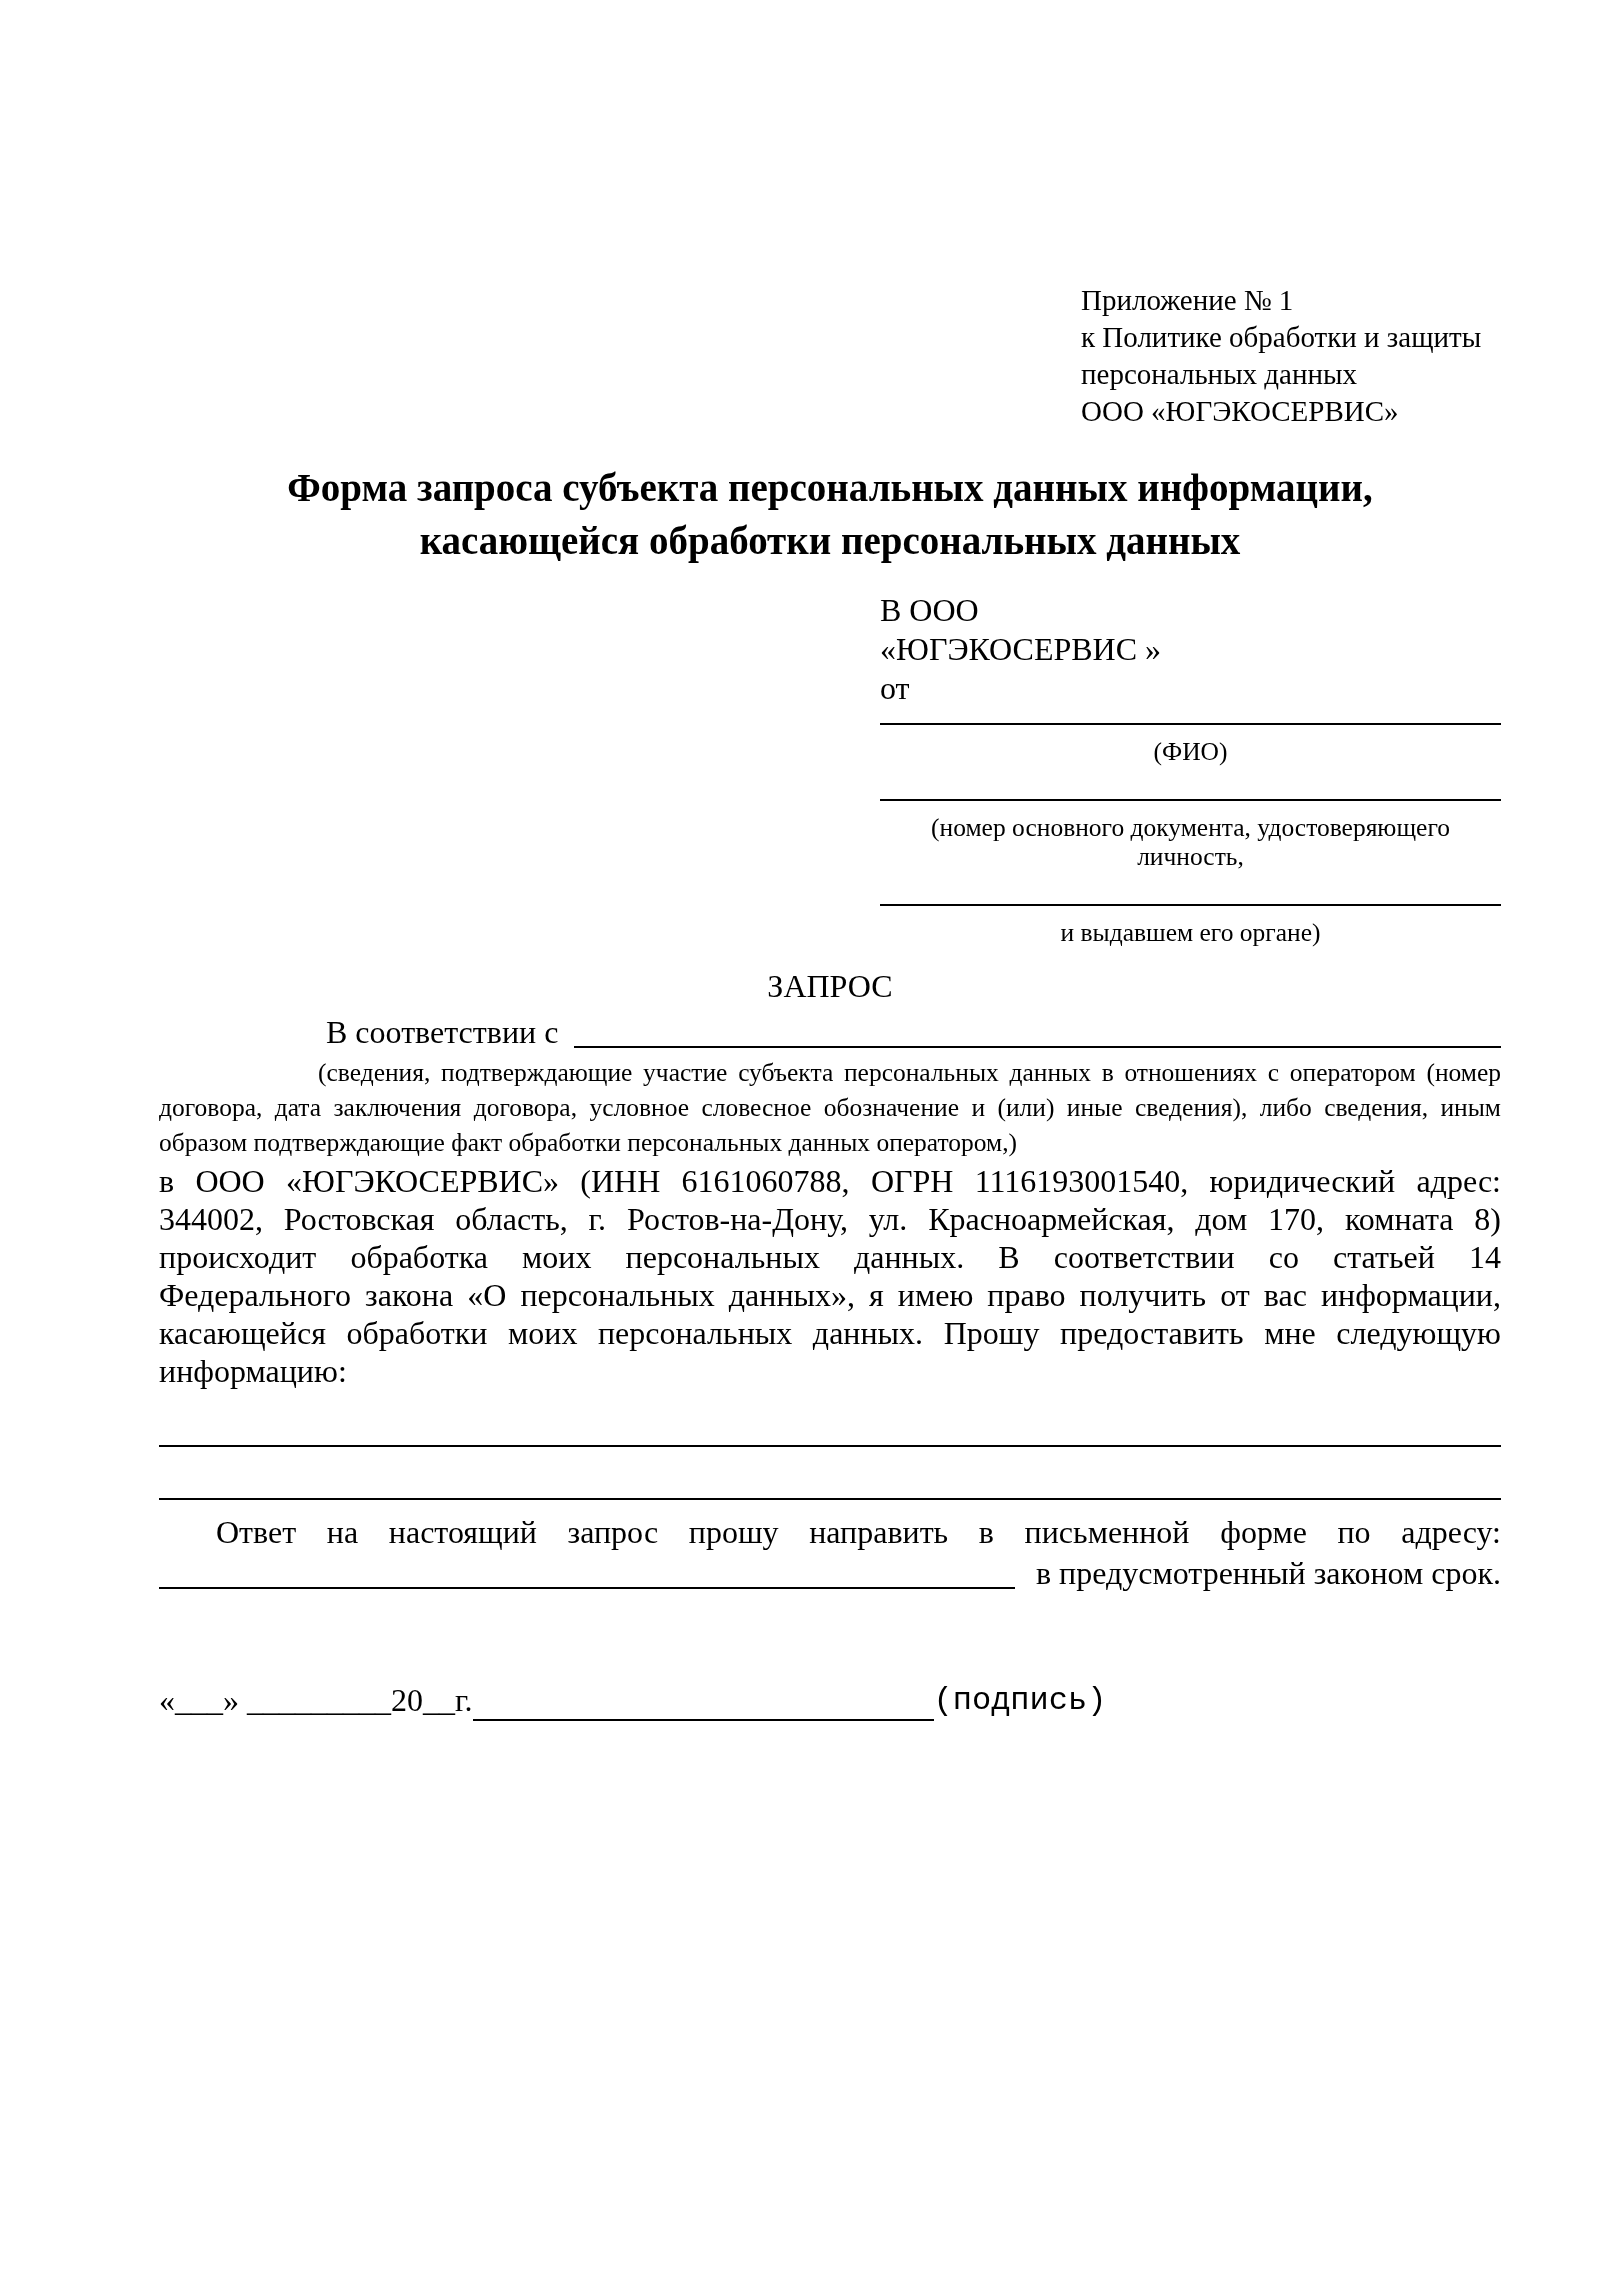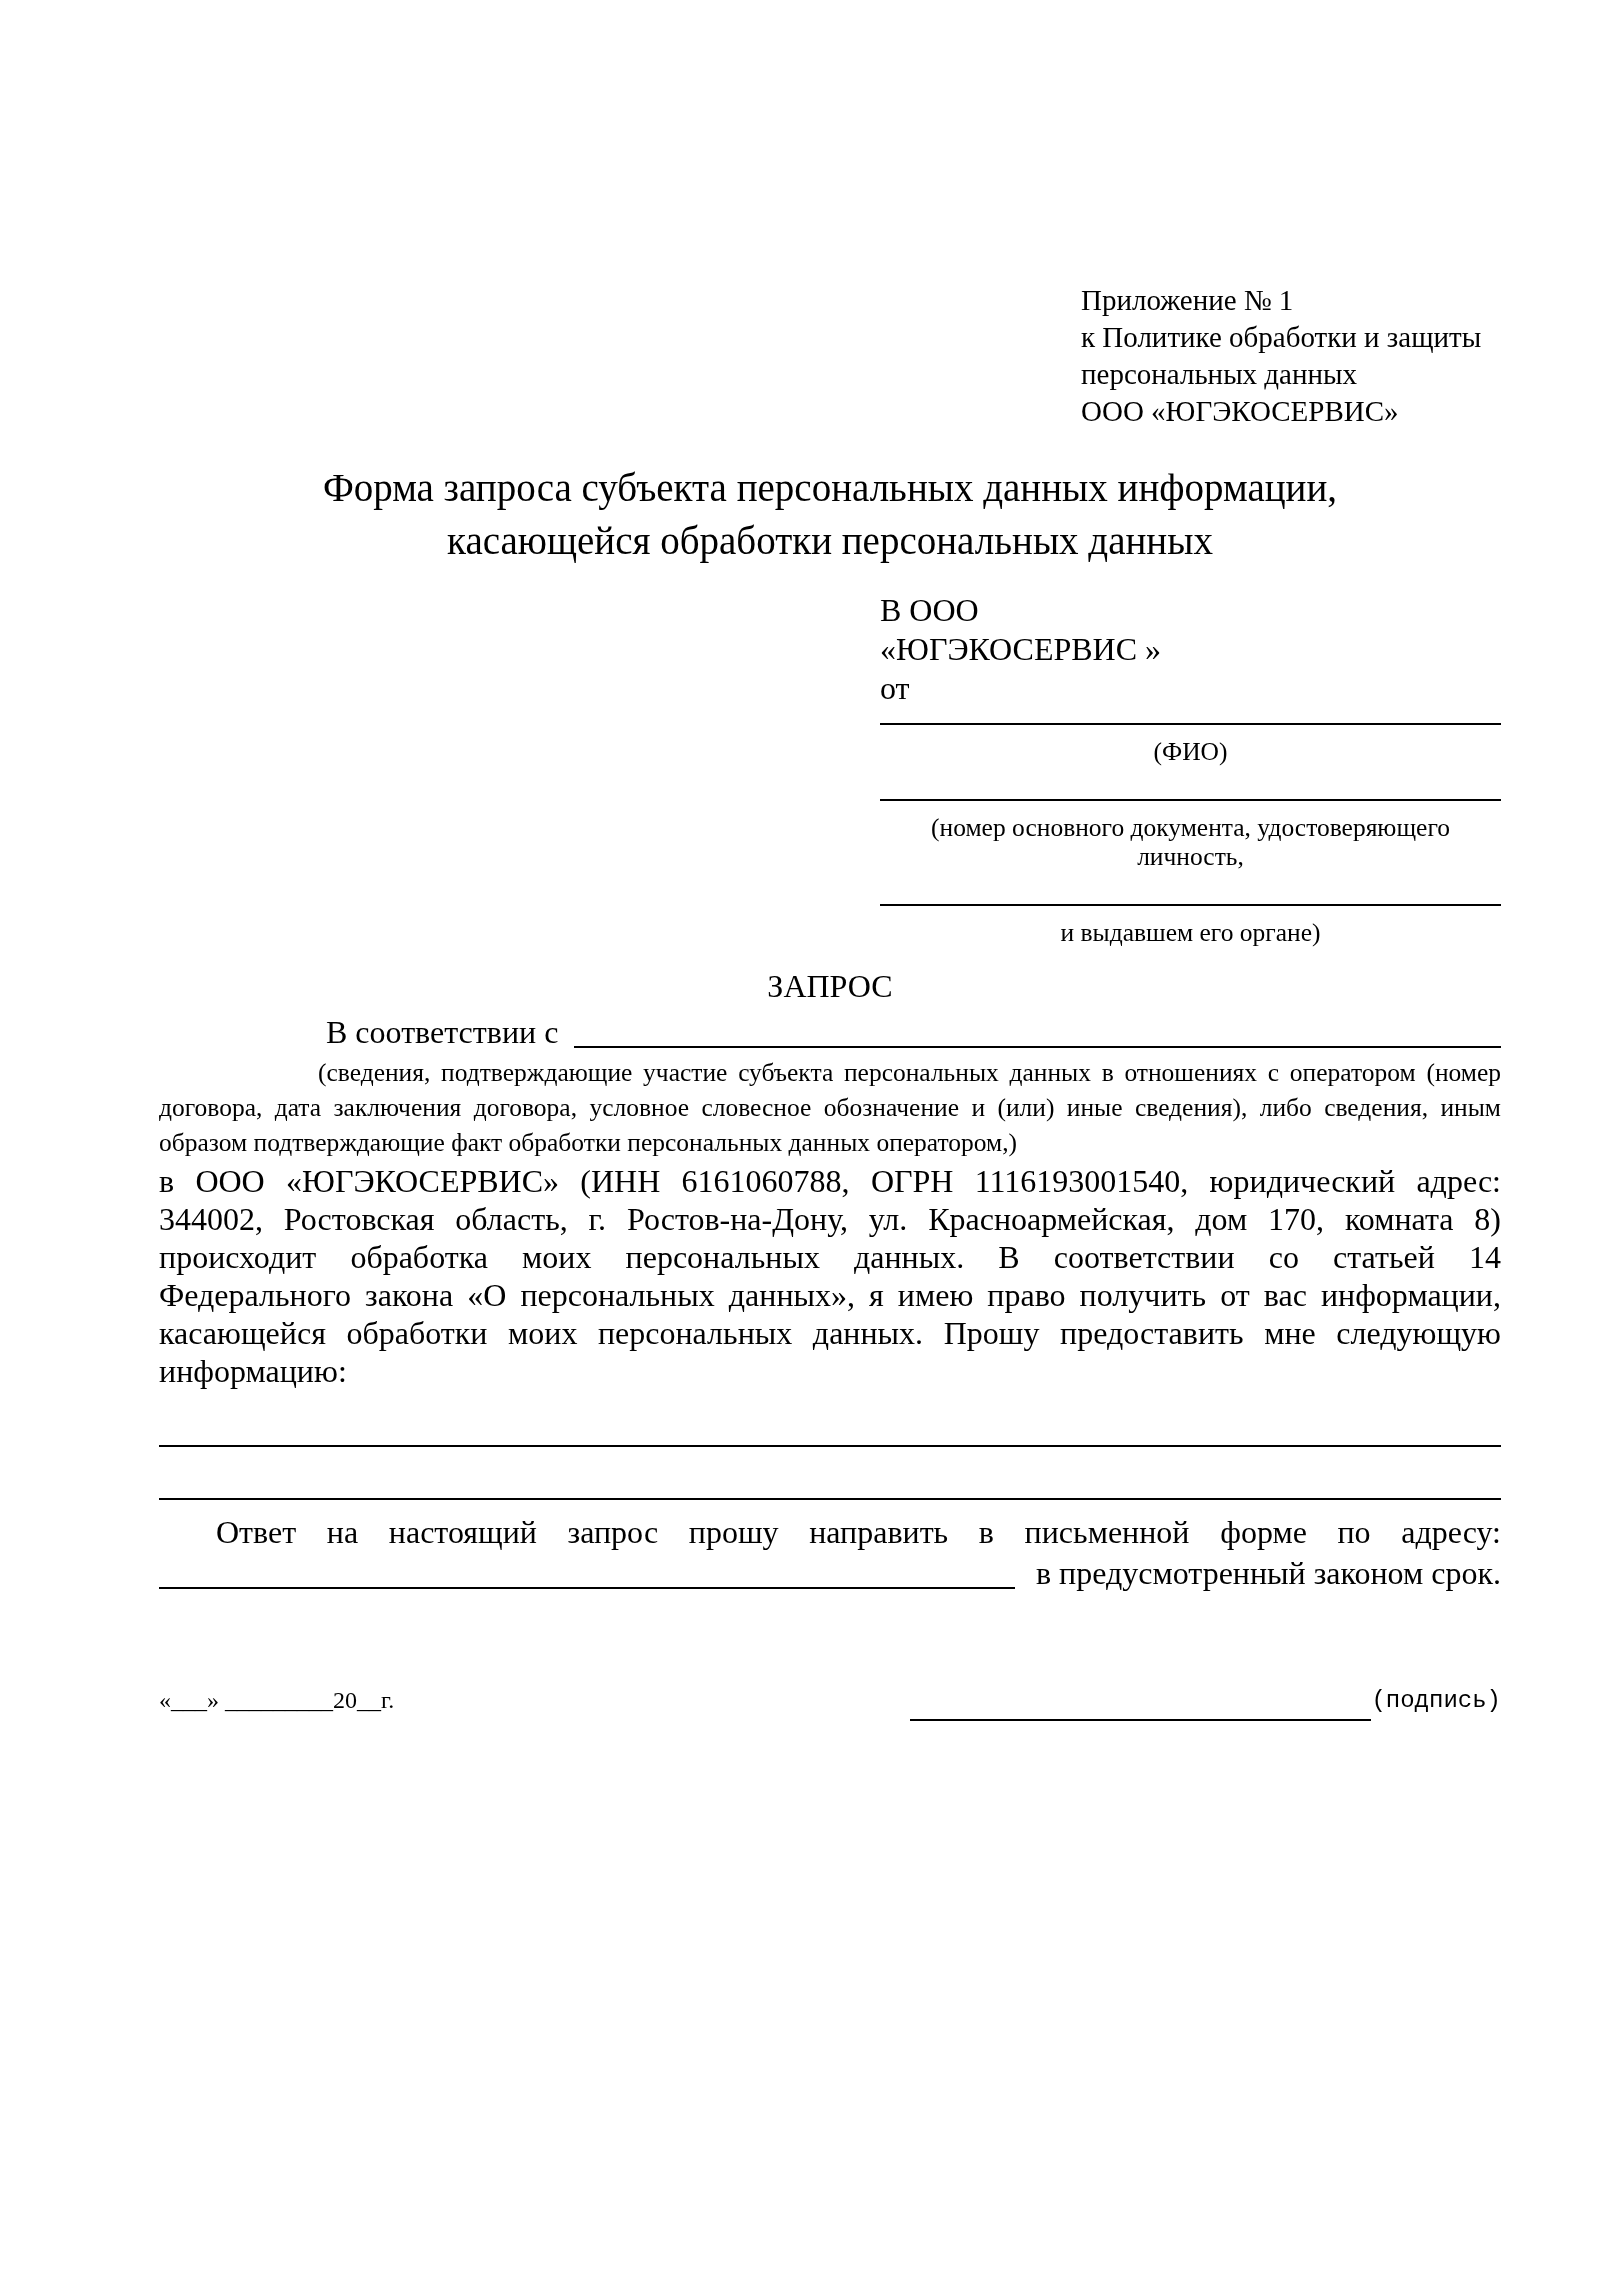--- a/index.html
+++ b/index.html
@@ -17,21 +17,21 @@
   }
   
   .header-block {
     margin-left: 922px;
     font-size: 29px; line-height: 37px;
   }
   
   .doc-title {
     margin-top: 31px;
     text-align: center;
-    font-weight: normal;
+    font-weight: bold;
     font-size: 39px; line-height: 53px;
   }
   
   .addressee {
     margin-top: 23.5px;
     margin-left: 721px;
     width: 621px;
     font-size: 32px; line-height: 39px;
   }
   .field { margin-bottom: 17.6px; }
@@ -92,23 +92,23 @@
   .reply-line2 {
     display: flex;
     font-size: 32px; line-height: 41px; gap: 19px;
   }
   .reply-line2 .fill-line { margin-left: 0; margin-right: 2px; }
   .reply-suffix { white-space: pre; }
   
   .footer-row {
     margin-top: 86px;
     display: flex;
-    justify-content: space-between;
+    justify-content: flex-start;
     align-items: flex-end;
-    font-size: 24px; line-height: 41px;
+    font-size: 32px; line-height: 41px;
   }
   .sig-group { display: flex; align-items: flex-end; font-family: Liberation Mono, monospace; }
   .sig-line {
     width: 461px;
     border-bottom: 2.9px solid #000;
     height: 33px;
     display: inline-block;
   }
 </style>
 </head>

